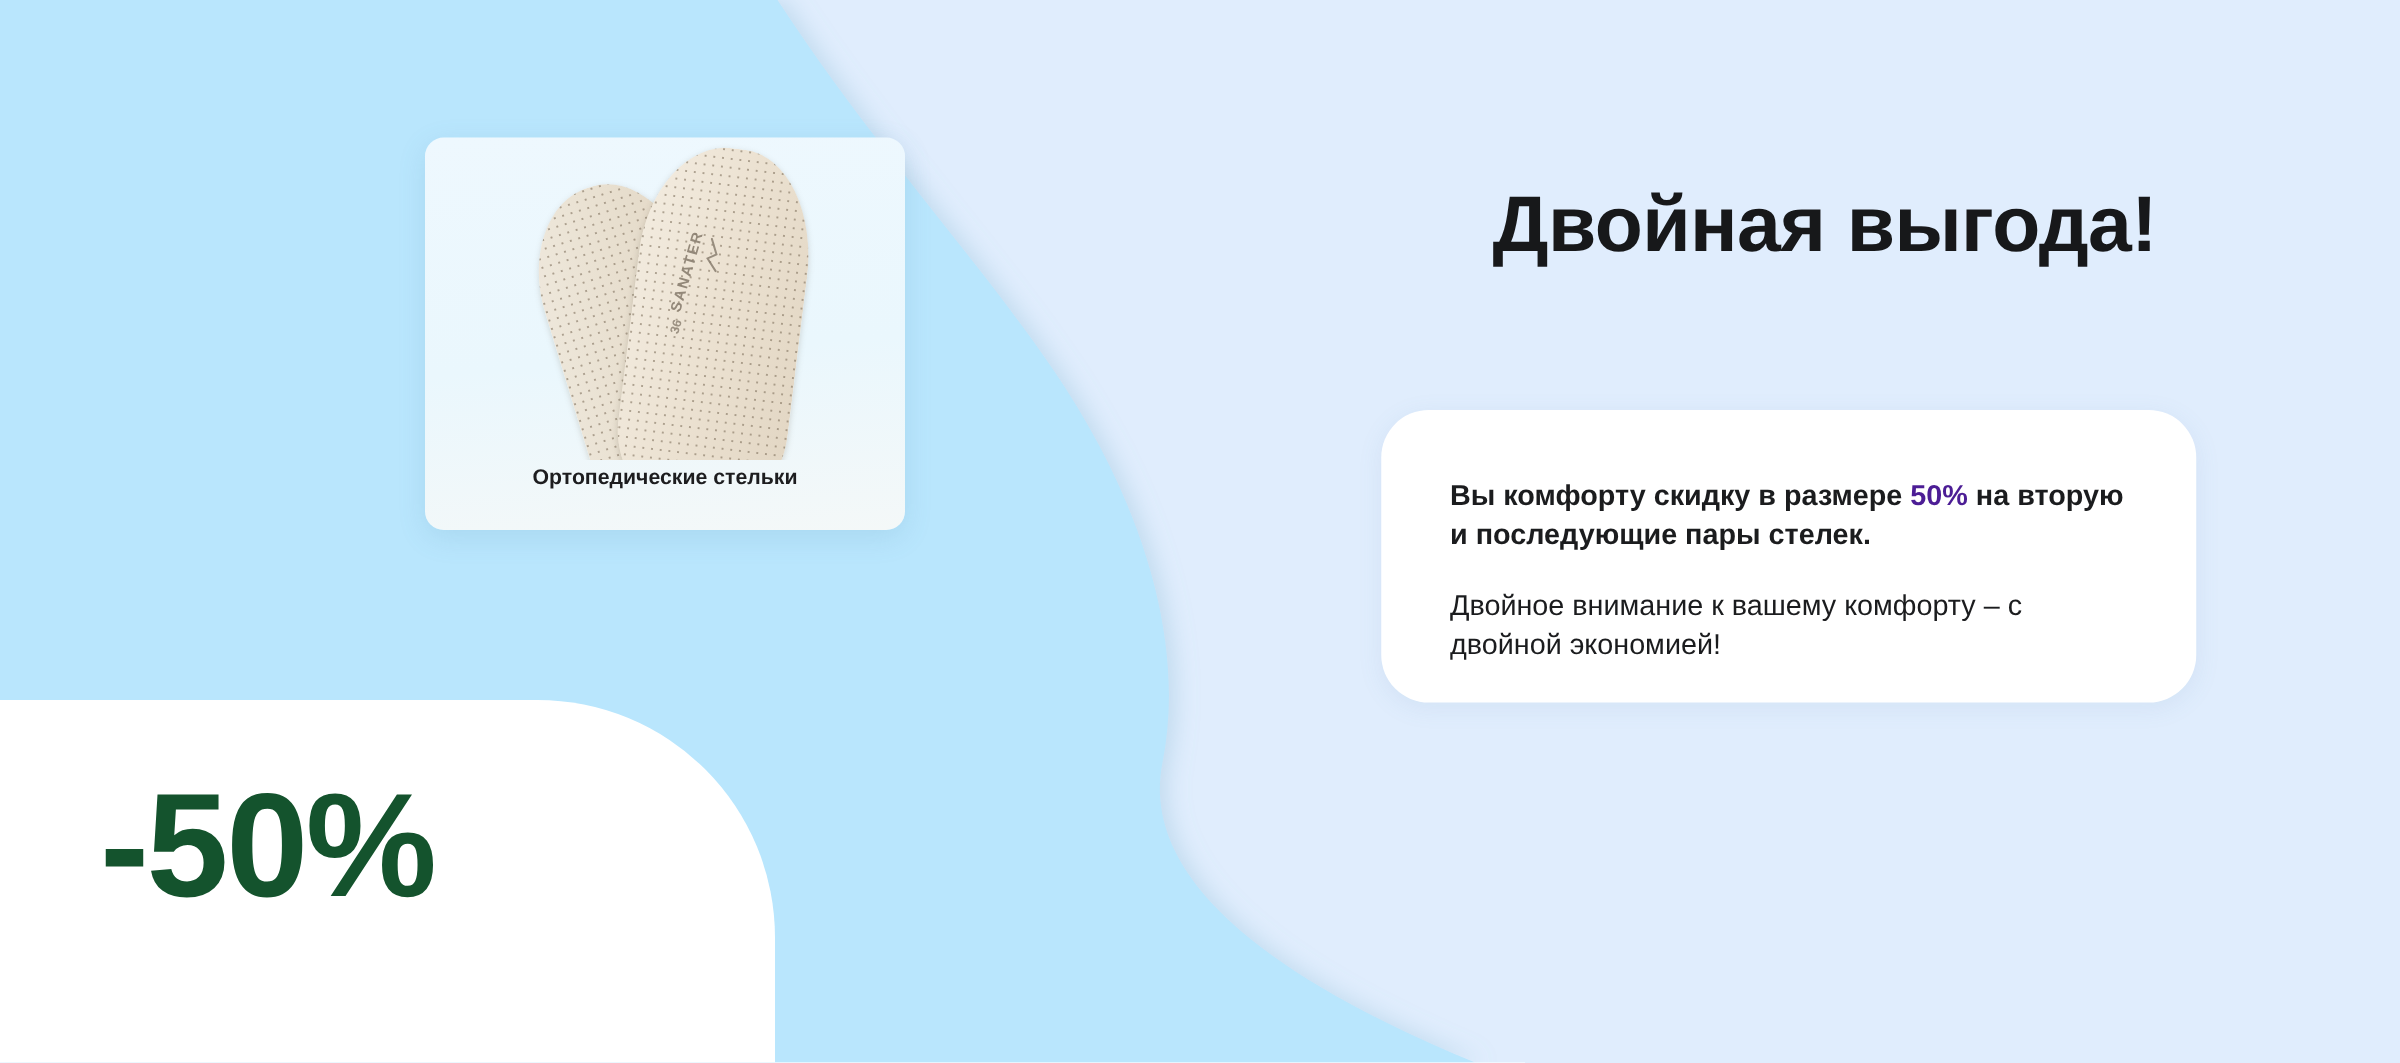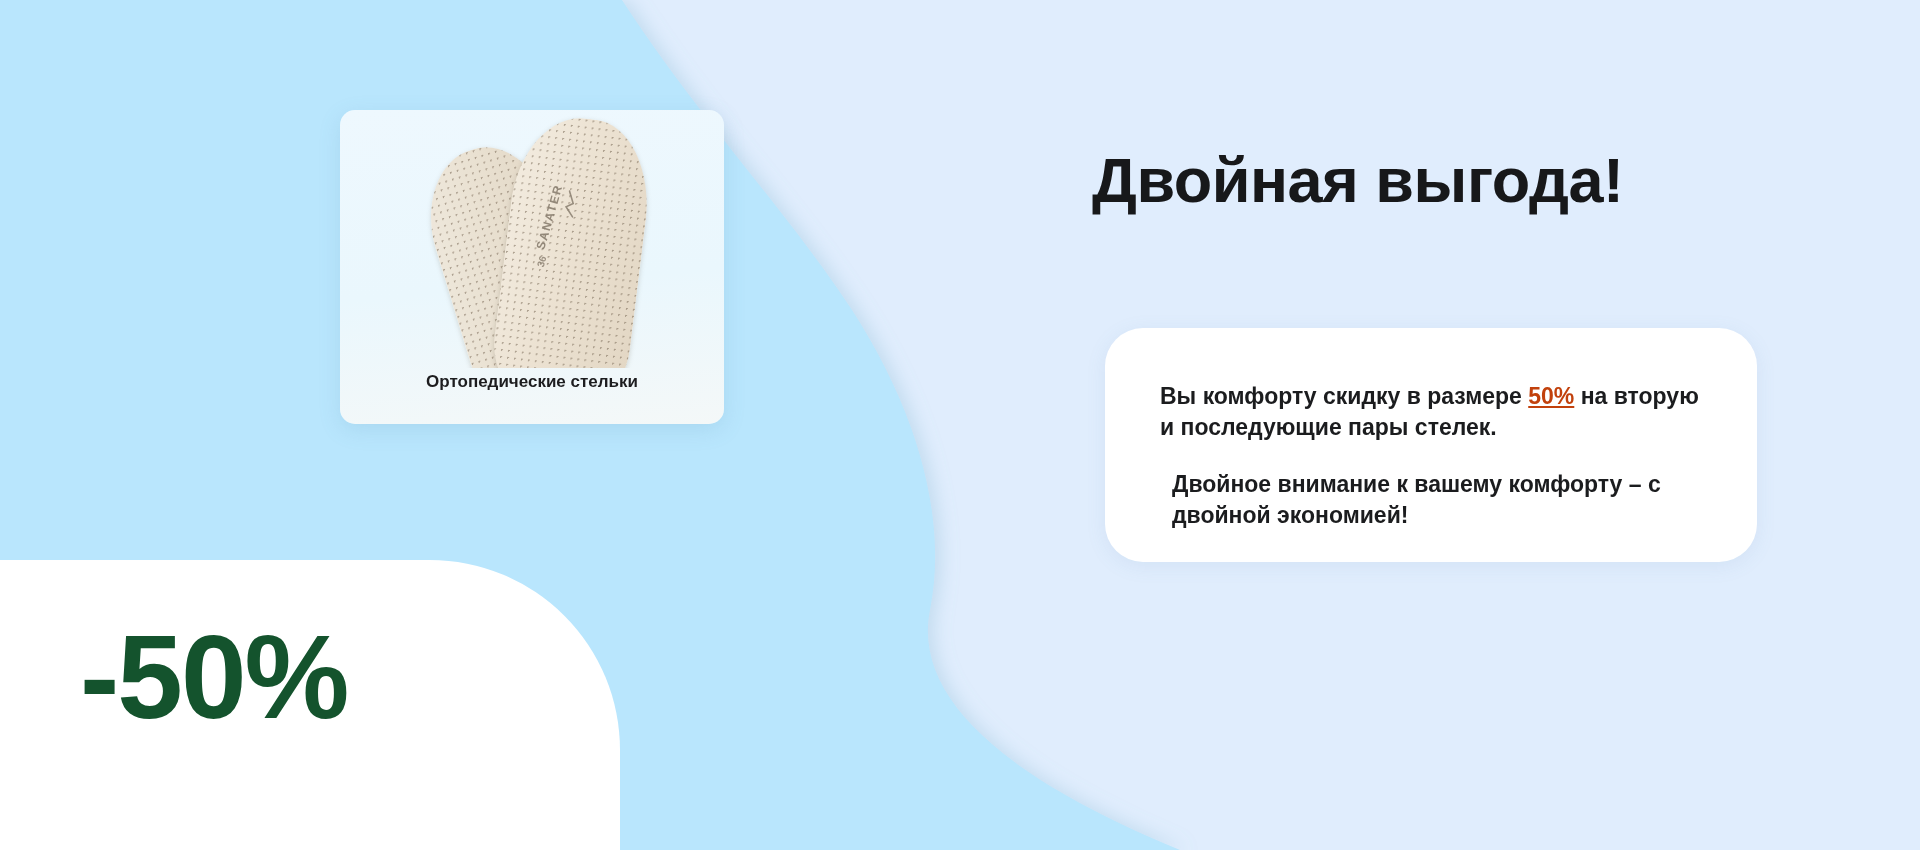--- a/index.html
+++ b/index.html
@@ -136,21 +136,21 @@
     top: 262px;
     text-align: center;
     font-size: 17px;
     font-weight: 700;
     color: #1d1d1f;
   }
 
   
   #headline {
     position: absolute;
-    left: 1092px;
+    left: 1194px;
     top: 104px;
     font-size: 63px;
     font-weight: 700;
     letter-spacing: -0.5px;
     line-height: 1.1;
     color: #17181a;
     white-space: nowrap;
   }
 
   
@@ -170,28 +170,26 @@
   .info-paragraph {
     margin: 0;
     font-size: 23px;
     line-height: 1.33;
     color: #1b1c1e;
   }
   #info-paragraph-primary {
     font-weight: 700;
   }
   #info-paragraph-secondary {
-    font-weight: 700;
+    font-weight: 400;
     margin-top: 27px;
-    margin-left: 12px;
   }
   .highlight-percent {
-    color: #c2410c;
-    font-weight: 700;
-    text-decoration: underline;
+    color: #4c1d95;
+    font-weight: 700;
   }
 </style>
 </head>
 <body>
 
 <div id="banner">
 
   <svg id="bg-wave" viewBox="0 0 1920 850" preserveAspectRatio="none" aria-hidden="true">
     <defs>
       <filter id="wave-shadow" x="-20%" y="-20%" width="150%" height="150%">

